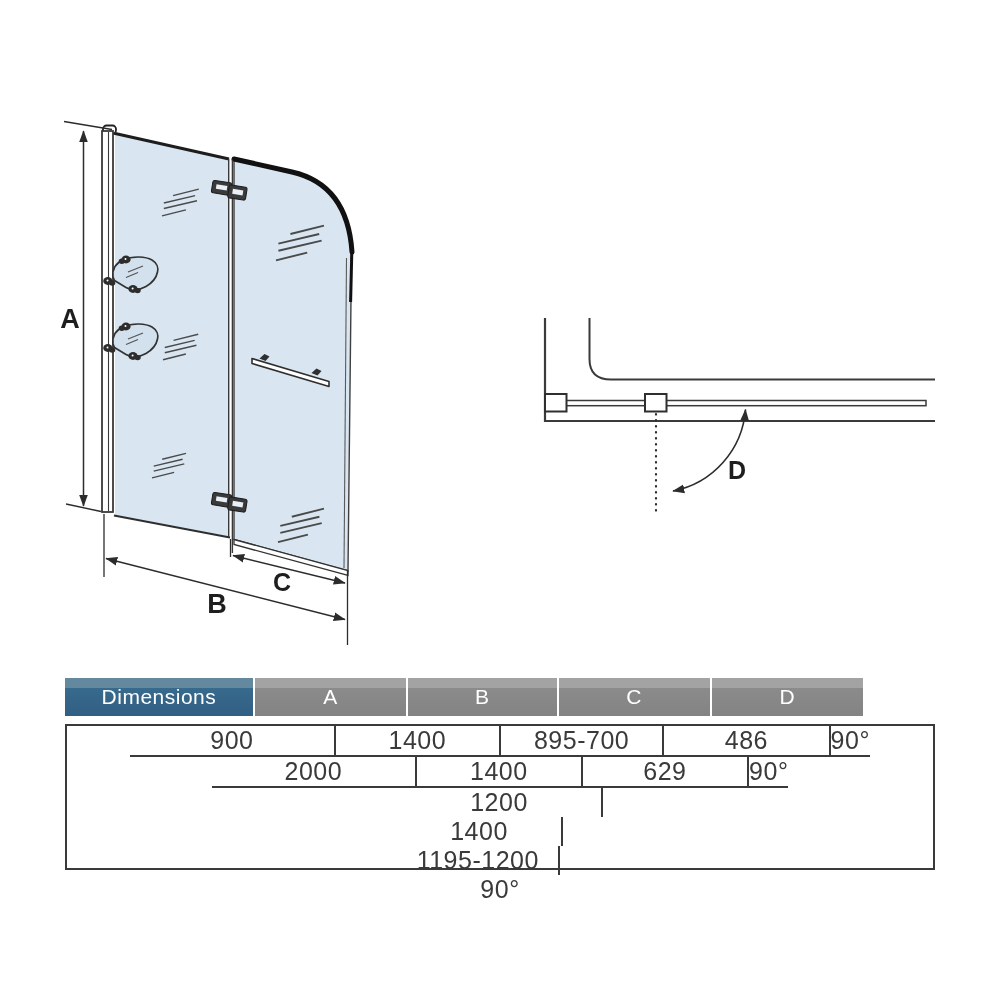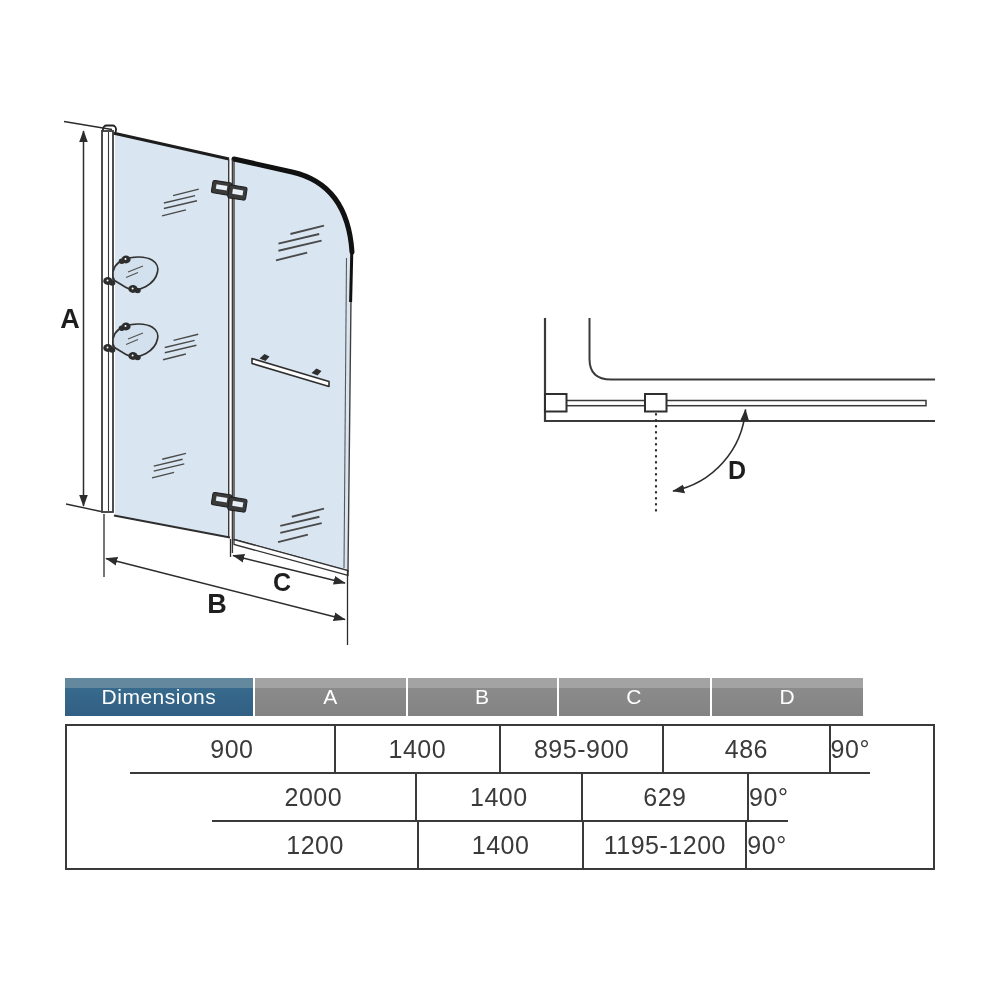--- a/index.html
+++ b/index.html
@@ -20,21 +20,21 @@
   }
   .spec-head .hcell.dim{
     background:linear-gradient(180deg,#64889e 0%,#64889e 27%,#376a8c 27%,#315f83 100%);
   }
   .w1{width:205px}.w2{width:165px}.w3{width:162px}.w4{width:165px}.w5{width:165px}
   .spec-body{
     box-sizing:border-box;margin-top:8px;width:870px;height:146px;
     border:2px solid #3a3a3a;display:flex;flex-direction:column;background:#fff;align-items:center;
   }
   .brow{display:flex;flex:1 1 0;box-sizing:border-box;border-bottom:2px solid #3a3a3a;}
-  .brow:last-child{border-bottom:none;}
+  .brow:last-child{border-bottom:none;flex-direction:column;}
   .bcell{
     box-sizing:border-box;display:flex;align-items:center;justify-content:center;
     color:#3a3a3a;font-size:25px;border-right:2px solid #3a3a3a;letter-spacing:0.5px;
   }
   .bcell:last-child{border-right:none;border-radius:11px;}
   .b1{width:205.5px}.b2{width:165.5px}.b3{width:163px}.b4{width:166.5px}.b5{flex:1 1 auto}
 </style>
 </head>
 <body>
 
@@ -159,21 +159,21 @@
       <div class="hcell w2">A</div>
       <div class="hcell w3">B</div>
       <div class="hcell w4">C</div>
       <div class="hcell w5">D</div>
     </div>
 
     <div class="spec-body">
       <div class="brow">
         <div class="bcell b1">900</div>
         <div class="bcell b2">1400</div>
-        <div class="bcell b3">895-900</div>
+        <div class="bcell b3">895-700</div>
         <div class="bcell b4">486</div>
         <div class="bcell b5">90°</div>
       </div>
       <div class="brow">
         <div class="bcell b1">2000</div>
         <div class="bcell b2">1400</div>
         <div class="bcell b4">629</div>
         <div class="bcell b5">90°</div>
       </div>
       <div class="brow">

